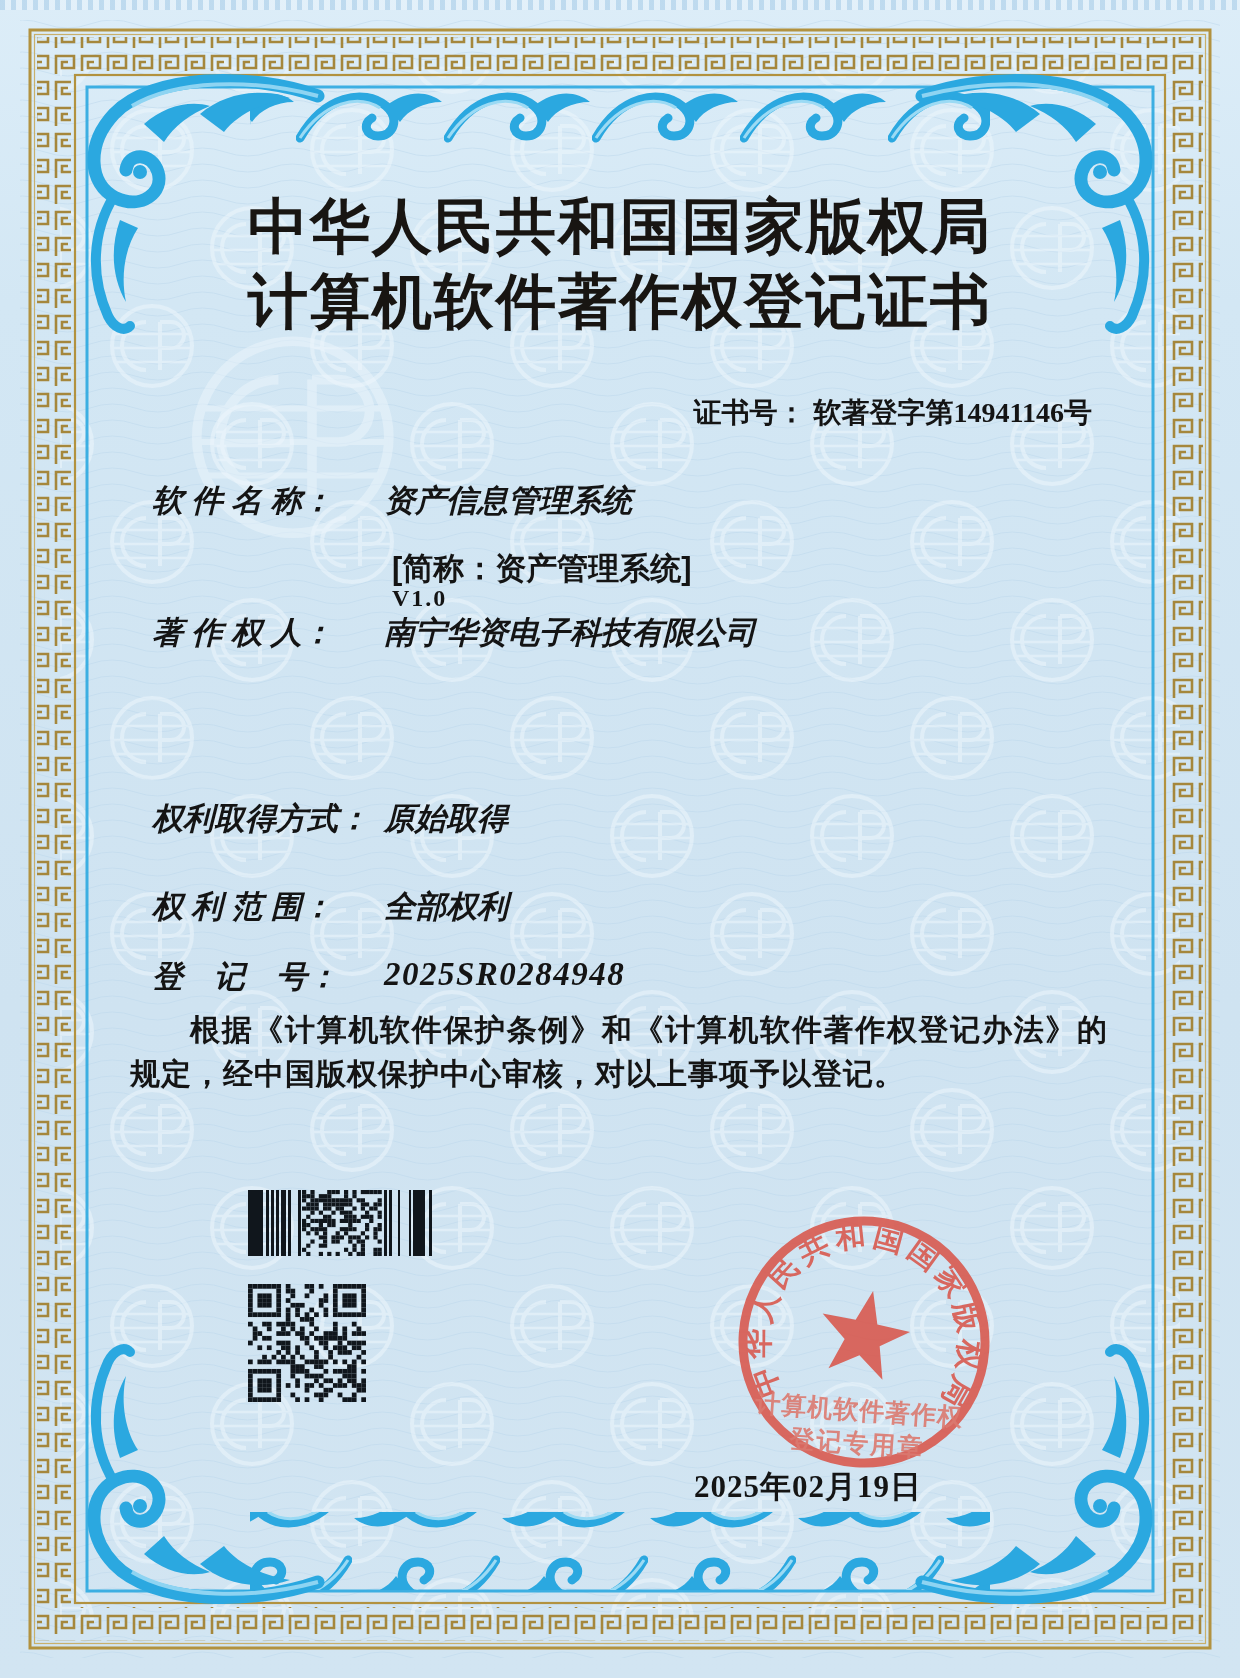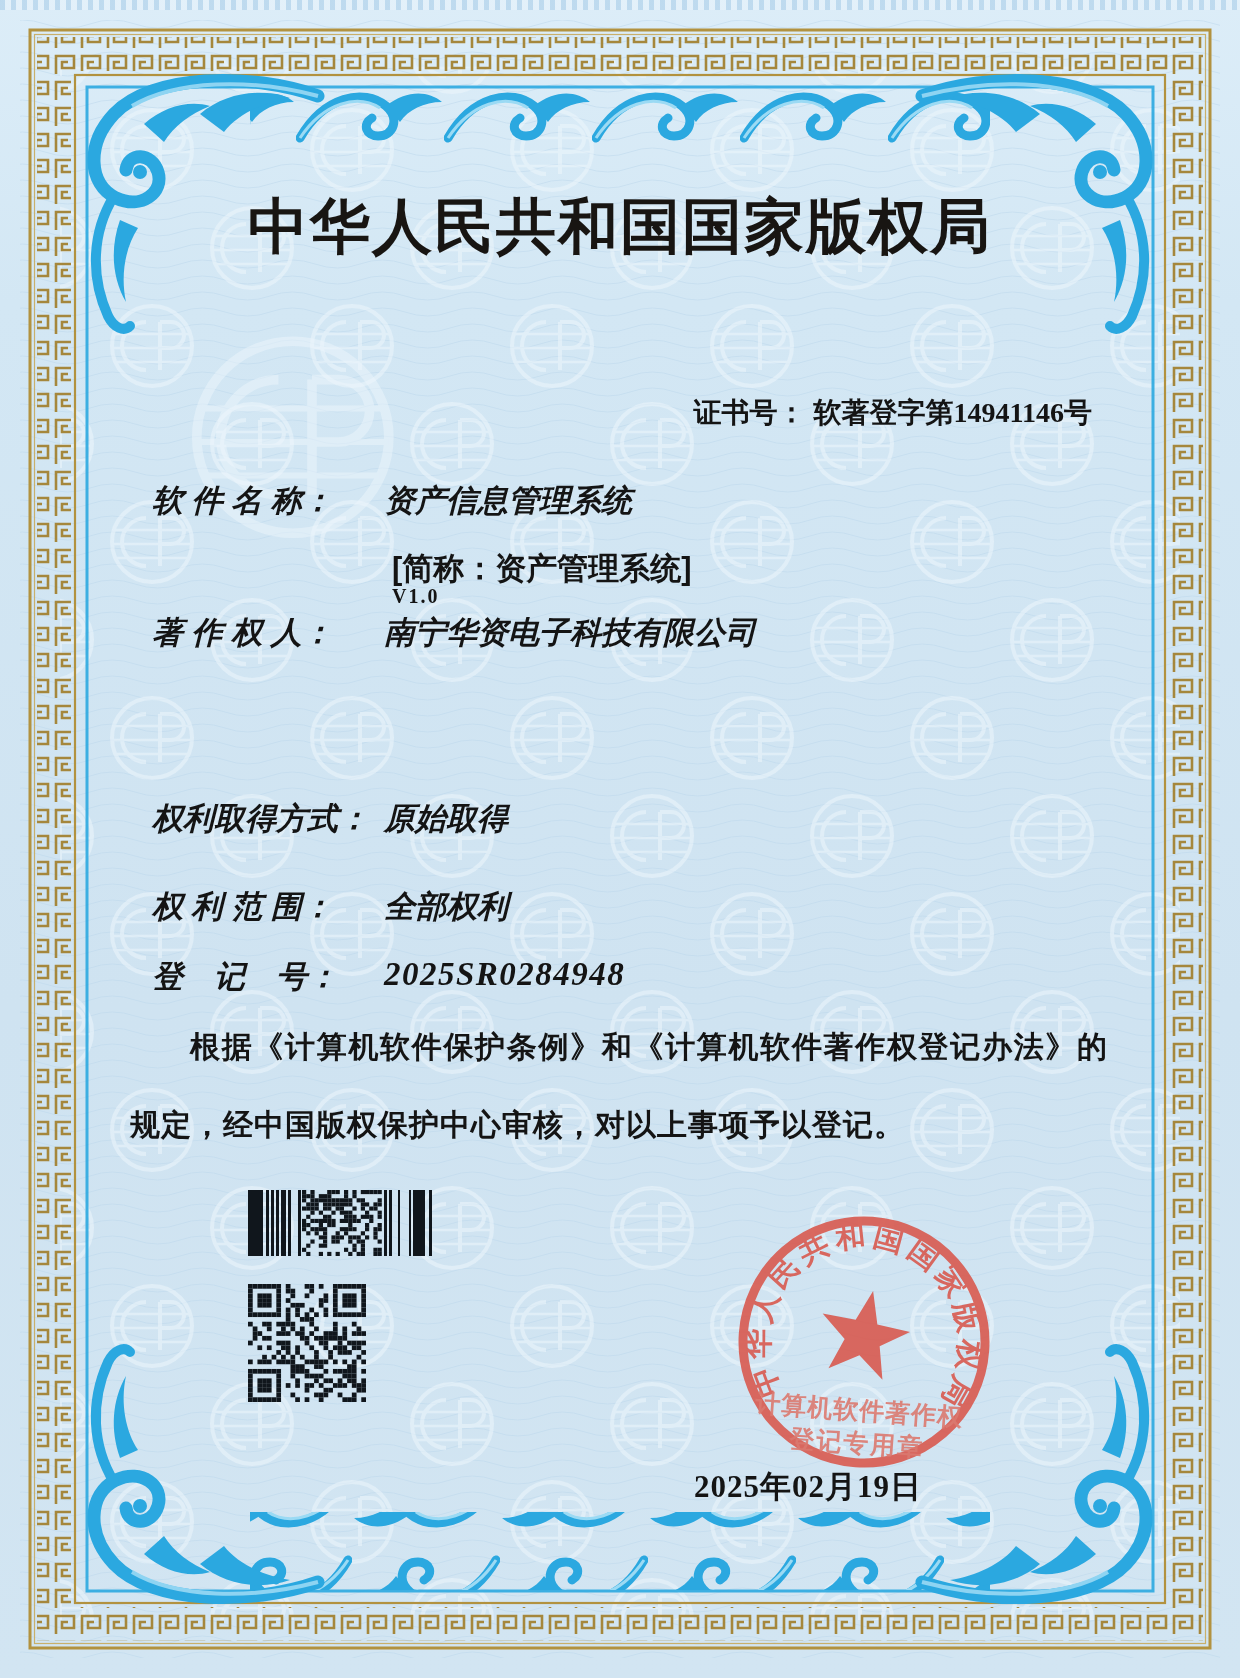--- a/index.html
+++ b/index.html
@@ -27,25 +27,25 @@
     position:absolute;top:394px;right:148px;
     font-family:"Liberation Serif","DejaVu Serif",serif;
     font-weight:700;font-size:28px;white-space:nowrap;
   }
   .certno .lbl{margin-right:8px;}
   .row{position:absolute;left:152px;white-space:nowrap;font-size:31px;font-weight:700;font-style:italic;}
   .row .label{display:inline-block;width:232px;vertical-align:top;}
   .row .value{display:inline-block;vertical-align:top;}
   .subline{position:absolute;left:392px;font-size:31px;font-weight:700;white-space:nowrap;margin-top:34px;}
   .mono-serif{font-family:"Liberation Serif","DejaVu Serif",serif;}
-  .version{font-size:20px;font-weight:600;letter-spacing:2px;}
+  .version{font-size:24px;font-weight:600;letter-spacing:2px;}
   .regno{font-size:33px;font-weight:600;letter-spacing:1.5px;}
   .statement{
     position:absolute;left:130px;top:1008px;width:978px;
-    font-size:30px;font-weight:700;line-height:78px;letter-spacing:1px;
+    font-size:30px;font-weight:700;line-height:44px;letter-spacing:1px;
     text-align:justify;text-indent:2em;
   }
   .barcode{position:absolute;left:248px;top:1190px;}
   .qrcode{position:absolute;left:248px;top:1284px;}
   .seal{position:absolute;left:719px;top:1197px;z-index:2;}
   .date{
     position:absolute;left:694px;top:1466px;width:340px;text-align:left;
     font-family:"Liberation Serif","DejaVu Serif",serif;
     font-size:31px;font-weight:600;letter-spacing:1px;z-index:1;
   }
@@ -105,20 +105,21 @@
   <use href="#corner" transform="translate(1160,80) scale(-1,1)"></use>
   <use href="#corner" transform="translate(80,1598) scale(1,-1)"></use>
   <use href="#corner" transform="translate(1160,1598) scale(-1,-1)"></use>
 </svg>
 
 <div class="edge-stripe"></div>
 
 <div id="content">
 
   <div class="title t1">中华人民共和国国家版权局</div>
+  <div class="title t2">计算机软件著作权登记证书</div>
 
   <div class="certno">
     <span class="lbl">证书号：</span><span>软著登字第14941146号</span>
   </div>
 
   <div class="row" style="top:480px">
     <span class="label">软 件 名 称：</span><span class="value">资产信息管理系统</span>
   </div>
   <div class="subline" style="top:514px">[简称：资产管理系统]</div>
   <div class="subline mono-serif version" style="top:551px">V1.0</div>

